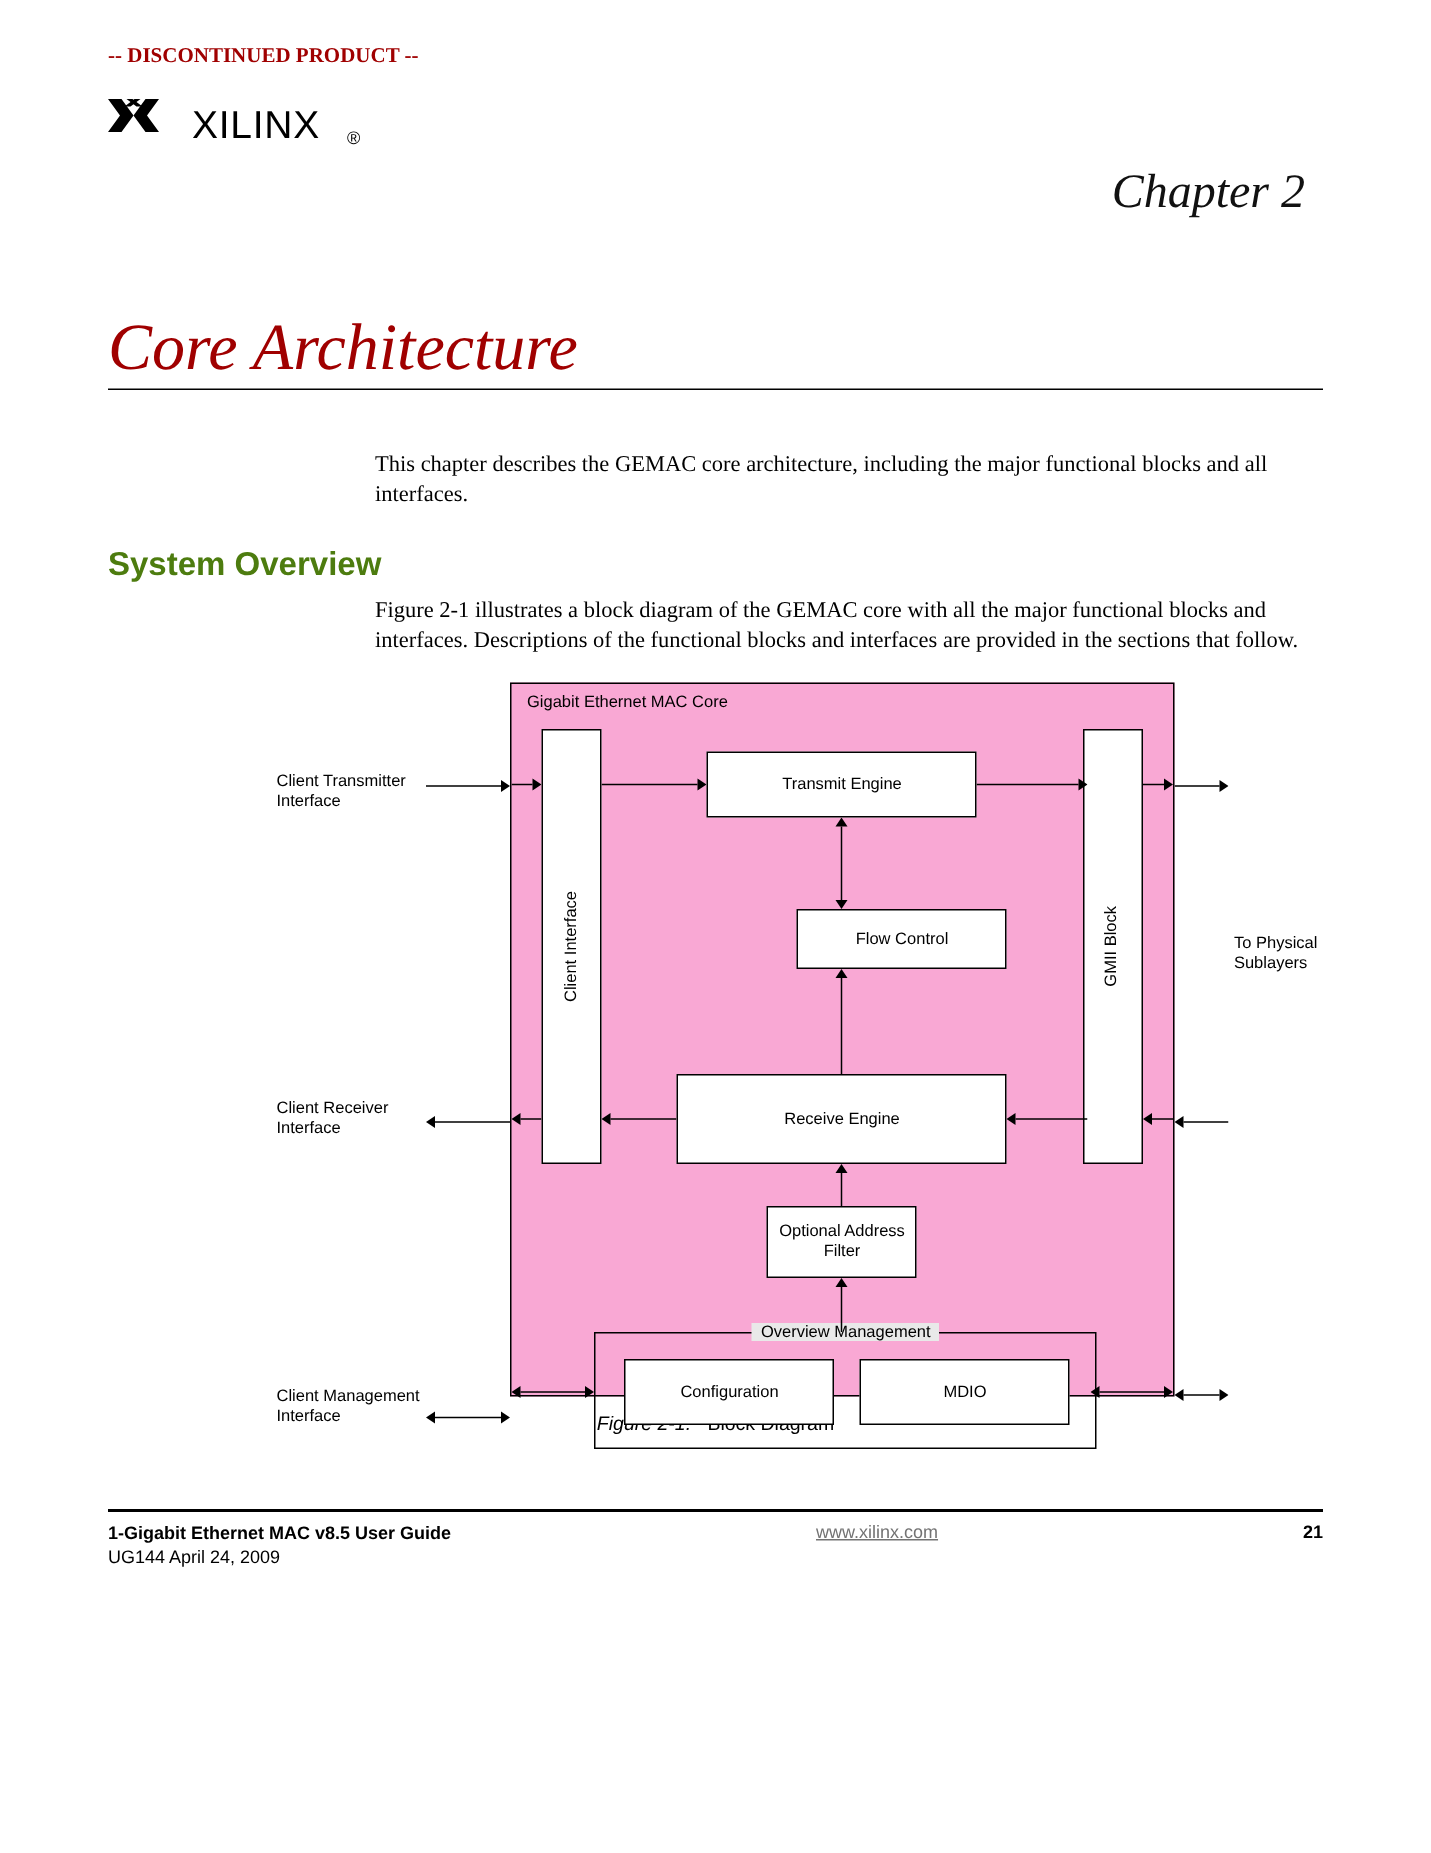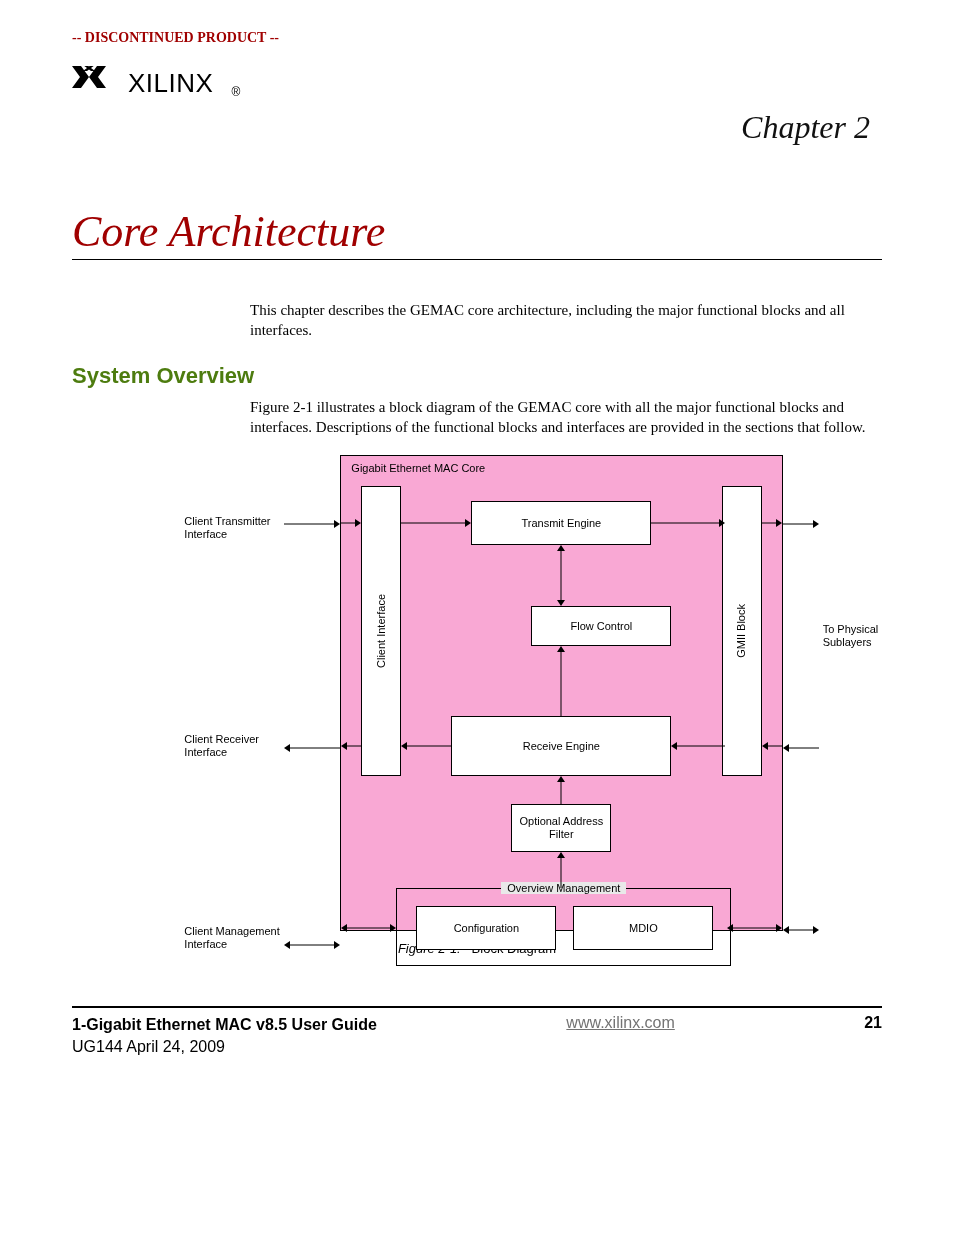--- a/index.html
+++ b/index.html
@@ -169,21 +169,21 @@
     font-weight: normal;
   }
   .footer {
     border-top: 2px solid #000;
     margin-top: 50px;
     padding-top: 6px;
     display: flex;
     justify-content: space-between;
     align-items: flex-start;
     font-family: Arial, sans-serif;
-    font-size: 16px;
+    font-size: 12px;
   }
   .footer .left {
     line-height: 1.35;
   }
   .footer .center {
     text-align: center;
   }
   .footer .center a {
     color: #737373;
     text-decoration: underline;

